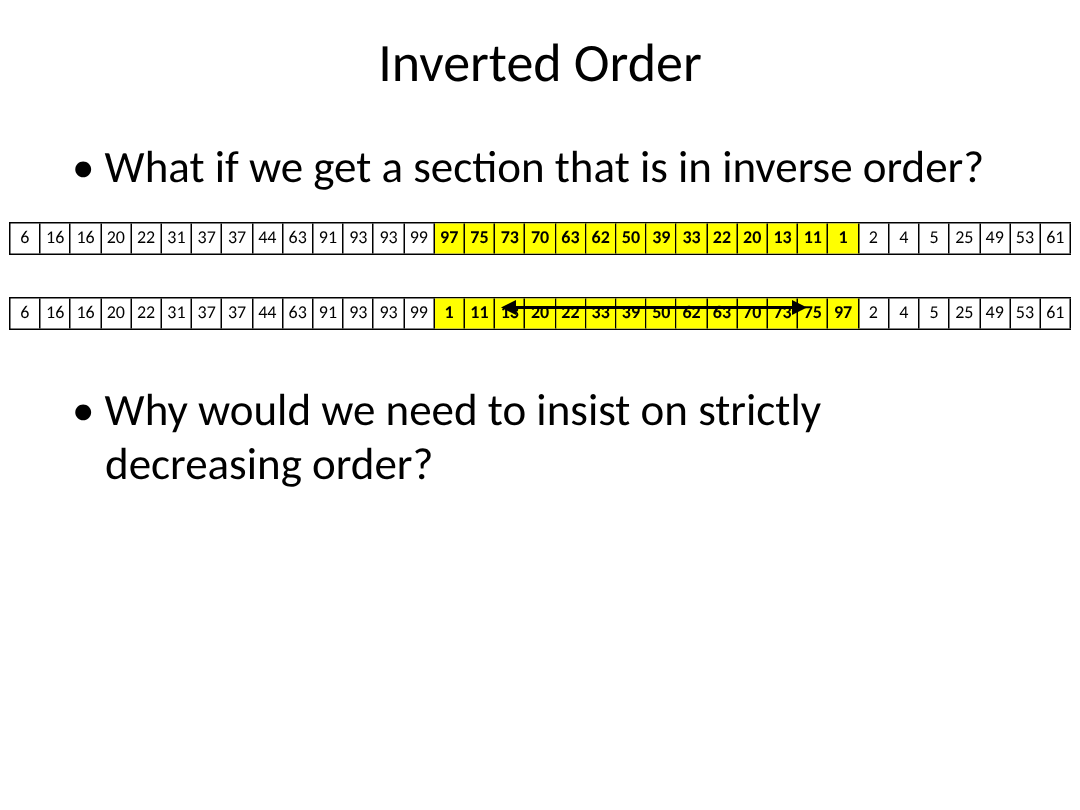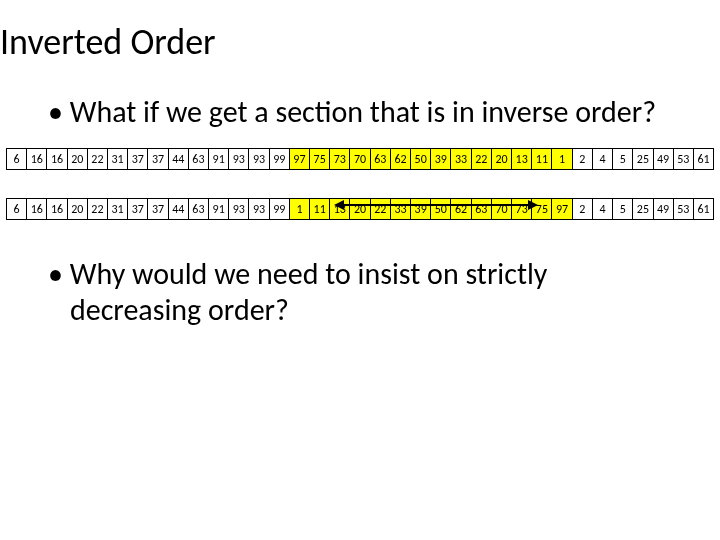--- a/index.html
+++ b/index.html
@@ -6,21 +6,21 @@
   body {
     width: 720px;
     height: 540px;
     background: #fff;
     font-family: Calibri, "Segoe UI", Arial, sans-serif;
     color: #000;
     position: relative;
     overflow: hidden;
   }
   .title {
-    text-align: left;
+    text-align: center;
     font-size: 36px;
     font-weight: 400;
     padding-top: 20px;
     padding-bottom: 30px;
   }
   .bullet {
     font-size: 30px;
     font-weight: 400;
     padding: 0 48px 0 70px;
     text-indent: -22px;
@@ -40,21 +40,21 @@
   .cell {
     flex: 1 1 0;
     border-right: 1px solid #000;
     text-align: center;
     font-size: 12px;
     line-height: 20px;
     height: 20px;
     white-space: nowrap;
     overflow: hidden;
   }
-  .hl { background: #ffff00; }
+  .hl { background: #ffff00; font-weight: bold; }
   .arrow {
     position: absolute;
     left: 334px;
     top: 198px;
     width: 204px;
     height: 14px;
   }
   .arrow-line {
     position: absolute;
     left: 7px; right: 7px; top: 6px;

